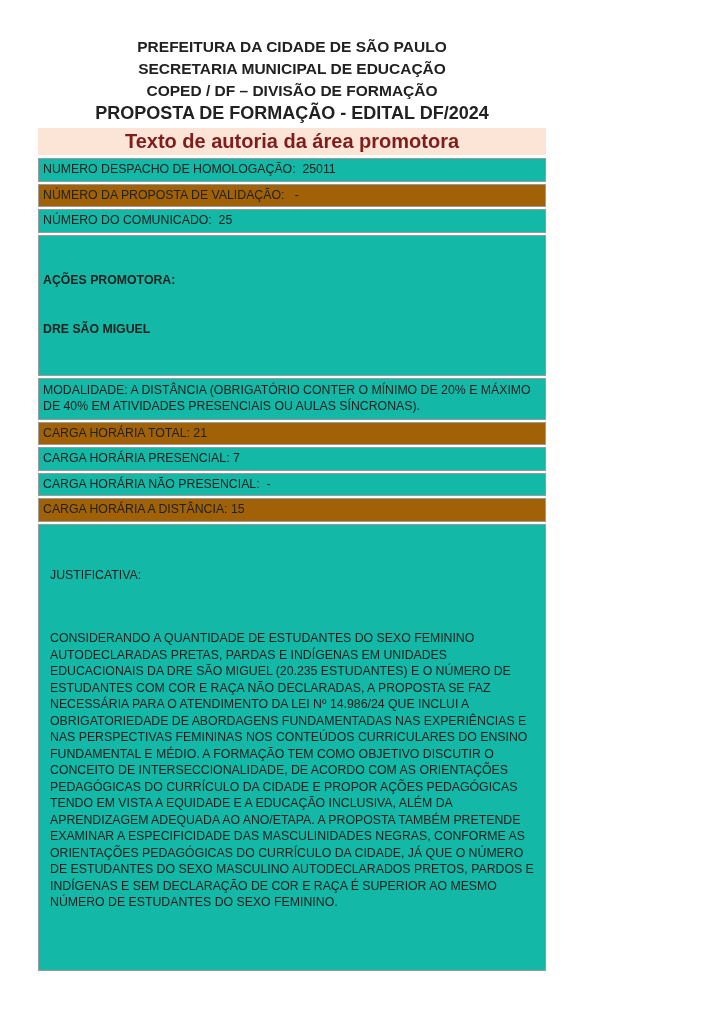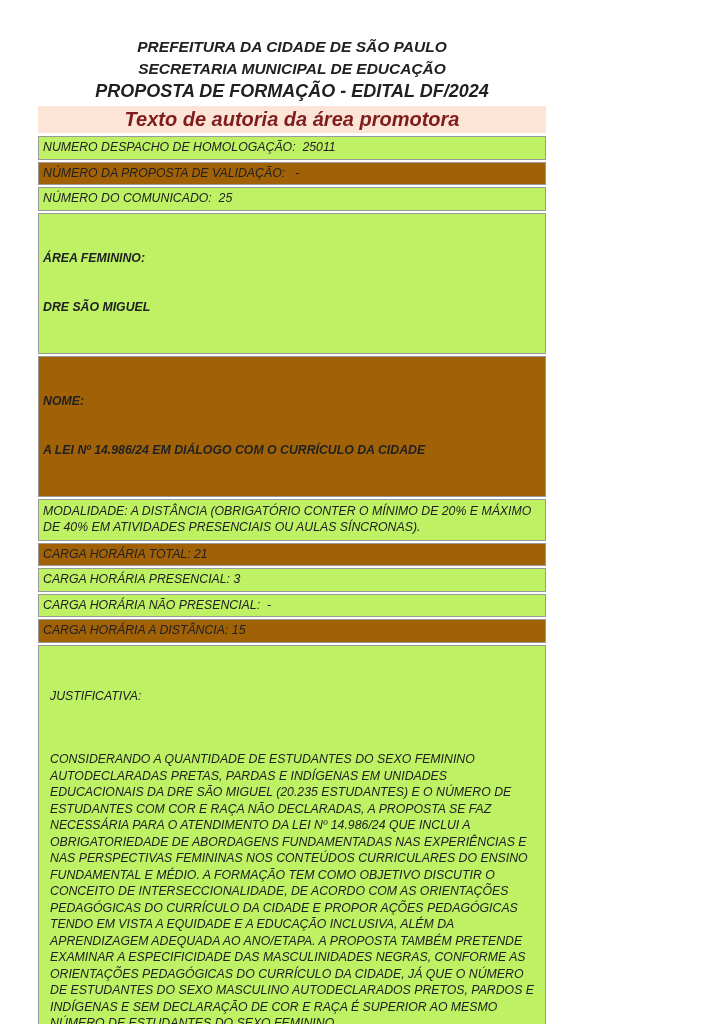--- a/index.html
+++ b/index.html
@@ -7,21 +7,20 @@
     margin: 0; padding: 0;
     width: 724px; height: 1024px;
     background: #ffffff;
     overflow: hidden;
     font-family: "Liberation Sans", sans-serif;
     color: #212121;
   }
   .page {
     width: 584px; height: 1024px;
     padding: 36px 38px 0 38px;
-    font-style: italic;
   }
   .doc-header {
     text-align: center;
     font-weight: bold;
     margin-bottom: 3px;
   }
   .doc-header .h-line {
     font-size: 15.5px;
     line-height: 22px;
     letter-spacing: 0;
@@ -34,67 +33,64 @@
     background: #fce4d6;
     color: #7f1d1d;
     font-weight: bold;
     font-size: 20px;
     line-height: 27px;
     text-align: center;
     margin-bottom: 3px;
   }
   .row {
     border: 1px solid #9a9a9a;
-    background: #bef264;
+    background: #14b8a6;
     padding: 2px 4px 3px 4px;
     margin-bottom: 2px;
     font-size: 12.3px;
     line-height: 16.5px;
     white-space: pre-wrap;
   }
   .row.peach { background: #a16207; }
   .row.bold { font-weight: bold; }
   .row.twoline { padding-top: 3px; padding-bottom: 4px; }
   .block p { margin: 7px; }
 </style>
 </head>
 <body>
 
 <div class="page">
 
   <div class="doc-header">
     <div class="h-line">PREFEITURA DA CIDADE DE SÃO PAULO</div>
     <div class="h-line">SECRETARIA MUNICIPAL DE EDUCAÇÃO</div>
+    <div class="h-line">COPED / DF – DIVISÃO DE FORMAÇÃO</div>
     <div class="h-line h-line-big">PROPOSTA DE FORMAÇÃO - EDITAL DF/2024</div>
   </div>
 
   <div class="banner">Texto de autoria da área promotora</div>
 
   <div class="row">NUMERO DESPACHO DE HOMOLOGAÇÃO:  25011</div>
 
   <div class="row peach">NÚMERO DA PROPOSTA DE VALIDAÇÃO:   -</div>
 
   <div class="row">NÚMERO DO COMUNICADO:  25</div>
 
 
   <div class="row bold twoline">
-    <div>ÁREA FEMININO:</div>
+    <div>AÇÕES PROMOTORA:</div>
     <div>DRE SÃO MIGUEL</div>
   </div>
 
-  <div class="row peach bold twoline">
-    <div>NOME:</div>
-    <div>A LEI Nº 14.986/24 EM DIÁLOGO COM O CURRÍCULO DA CIDADE</div>
-  </div>
 
   <div class="row twoline">MODALIDADE: A DISTÂNCIA (OBRIGATÓRIO CONTER O MÍNIMO DE 20% E MÁXIMO DE 40% EM ATIVIDADES PRESENCIAIS OU AULAS SÍNCRONAS).</div>
 
   <div class="row peach">CARGA HORÁRIA TOTAL: 21</div>
 
-  <div class="row">CARGA HORÁRIA PRESENCIAL: 3</div>
+  <div class="row">CARGA HORÁRIA PRESENCIAL: 7</div>
 
 
   <div class="row">CARGA HORÁRIA NÃO PRESENCIAL:  -</div>
 
   <div class="row peach">CARGA HORÁRIA A DISTÂNCIA: 15</div>
 
   <div class="row block">
     <p>JUSTIFICATIVA:</p>
     <p>CONSIDERANDO A QUANTIDADE DE ESTUDANTES DO SEXO FEMININO AUTODECLARADAS PRETAS, PARDAS E INDÍGENAS EM UNIDADES EDUCACIONAIS DA DRE SÃO MIGUEL (20.235 ESTUDANTES) E O NÚMERO DE ESTUDANTES COM COR E RAÇA NÃO DECLARADAS, A PROPOSTA SE FAZ NECESSÁRIA PARA O ATENDIMENTO DA LEI Nº 14.986/24 QUE INCLUI A OBRIGATORIEDADE DE ABORDAGENS FUNDAMENTADAS NAS EXPERIÊNCIAS E NAS PERSPECTIVAS FEMININAS NOS CONTEÚDOS CURRICULARES DO ENSINO FUNDAMENTAL E MÉDIO. A FORMAÇÃO TEM COMO OBJETIVO DISCUTIR O CONCEITO DE INTERSECCIONALIDADE, DE ACORDO COM AS ORIENTAÇÕES PEDAGÓGICAS DO CURRÍCULO DA CIDADE E PROPOR AÇÕES PEDAGÓGICAS TENDO EM VISTA A EQUIDADE E A EDUCAÇÃO INCLUSIVA, ALÉM DA APRENDIZAGEM ADEQUADA AO ANO/ETAPA. A PROPOSTA TAMBÉM PRETENDE EXAMINAR A ESPECIFICIDADE DAS MASCULINIDADES NEGRAS, CONFORME AS ORIENTAÇÕES PEDAGÓGICAS DO CURRÍCULO DA CIDADE, JÁ QUE O NÚMERO DE ESTUDANTES DO SEXO MASCULINO AUTODECLARADOS PRETOS, PARDOS E INDÍGENAS E SEM DECLARAÇÃO DE COR E RAÇA É SUPERIOR AO MESMO NÚMERO DE ESTUDANTES DO SEXO FEMININO.</p>
     

